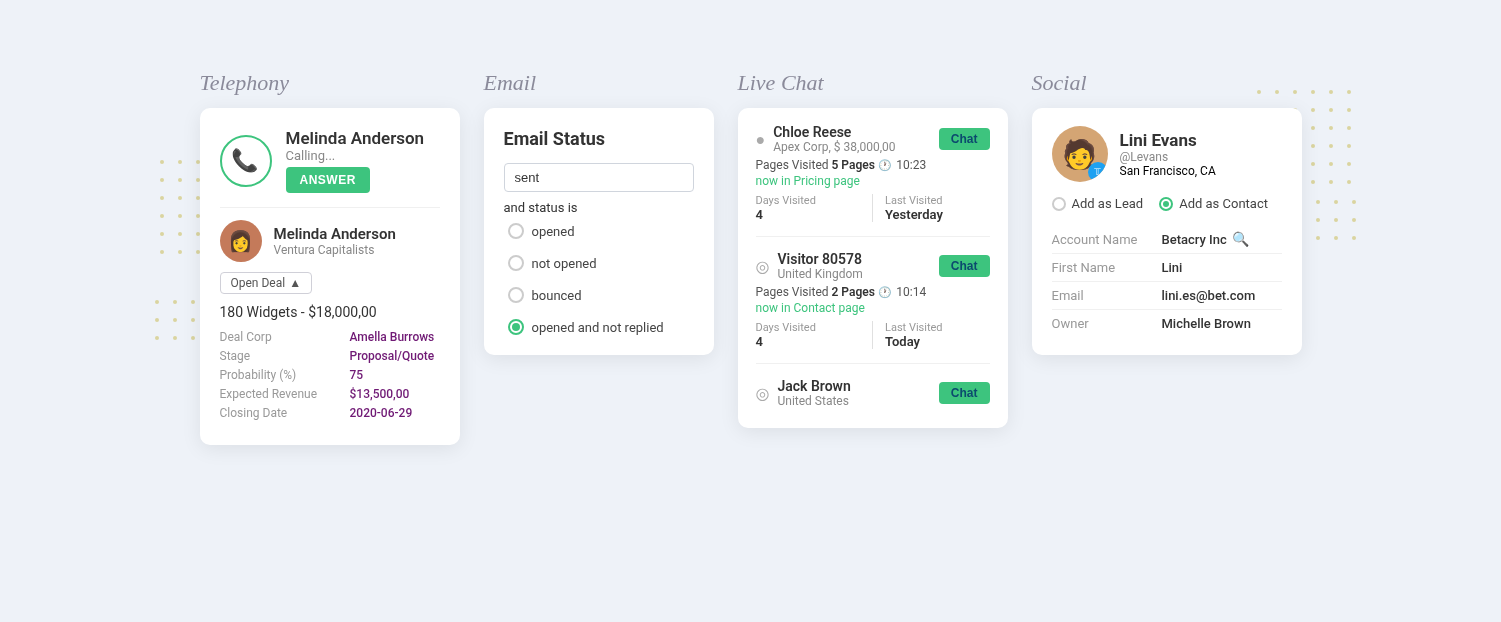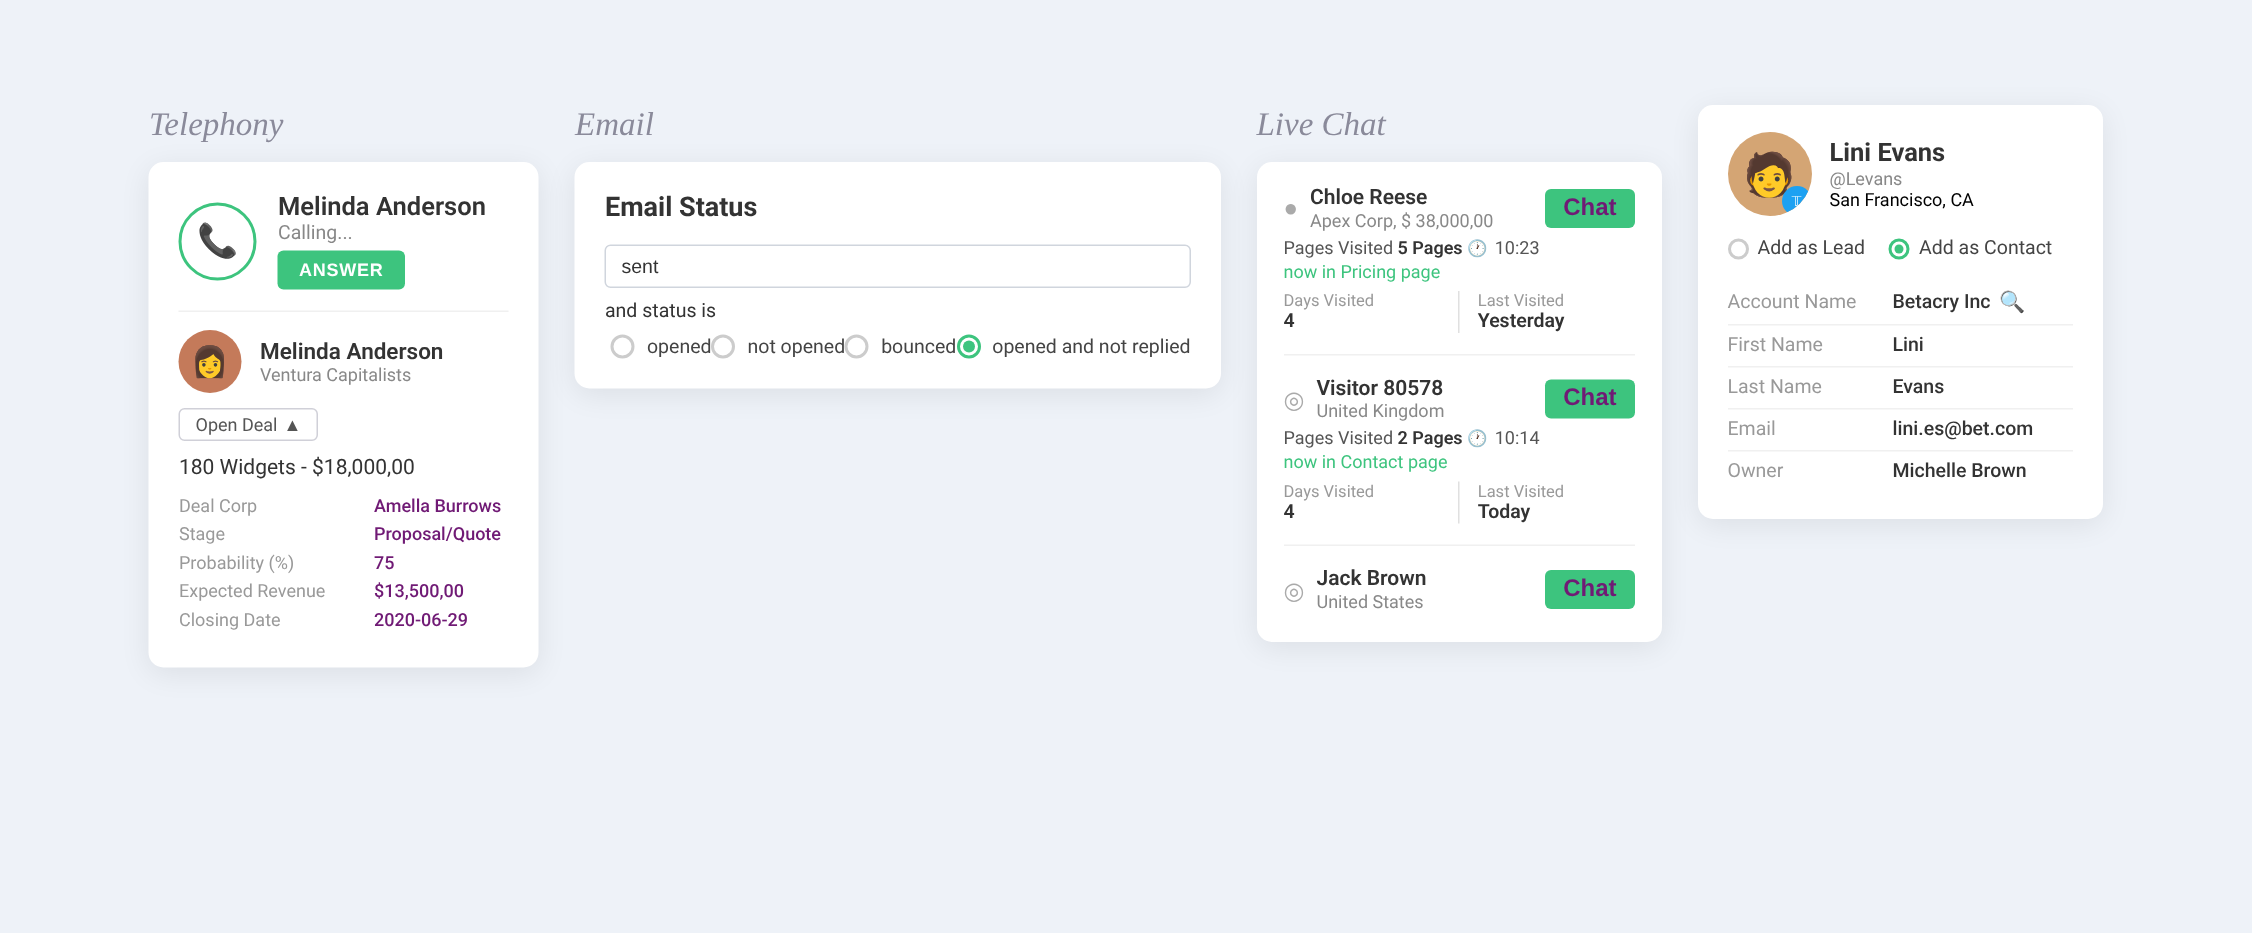--- a/index.html
+++ b/index.html
@@ -163,21 +163,21 @@
     .filter-input {
       border: 1px solid #d0d5dd;
       border-radius: 4px;
       padding: 5px 8px;
       font-size: 12px;
       width: 40px;
       text-align: center;
     }
 
     .status-label { font-size: 13px; color: #333; margin-bottom: 8px; }
-    .radio-group { display: flex; flex-direction: row; gap: 0; padding-left: 4px; }
+    .radio-group { display: flex; flex-direction: column; gap: 16px; padding-left: 4px; }
     .radio-item { display: flex; align-items: center; gap: 8px; font-size: 13px; color: #444; }
     .radio-circle {
       width: 16px; height: 16px;
       border-radius: 50%;
       border: 2px solid #ccc;
       flex-shrink: 0;
       display: flex; align-items: center; justify-content: center;
     }
     .radio-circle.active {
       border-color: #3dc47e;
@@ -196,25 +196,25 @@
     .chat-visitor { margin-bottom: 14px; padding-bottom: 14px; border-bottom: 1px solid #f0f0f0; }
     .chat-visitor:last-child { border-bottom: none; margin-bottom: 0; padding-bottom: 0; }
 
     .visitor-header { display: flex; align-items: center; justify-content: space-between; margin-bottom: 4px; }
     .visitor-info { display: flex; align-items: center; gap: 8px; }
     .visitor-icon { color: #aaa; font-size: 16px; }
     .visitor-name { font-size: 14px; font-weight: 600; color: #333; }
     .visitor-company { font-size: 12px; color: #888; }
     .chat-btn {
       background: #3dc47e;
-      color: #701a75;
+      color: #0c4a6e;
       border: none;
       border-radius: 4px;
       padding: 4px 12px;
-      font-size: 16px;
+      font-size: 12px;
       font-weight: 600;
       cursor: pointer;
     }
 
     .visitor-pages { font-size: 12px; color: #555; margin-bottom: 2px; }
     .visitor-pages .pages-count { color: #333; font-weight: 600; }
     .visitor-pages .now-in { color: #3dc47e; }
     .clock-icon { font-size: 11px; color: #aaa; margin-right: 2px; }
 
     .visitor-stats { display: flex; font-size: 12px; margin-top: 6px; }
@@ -559,20 +559,21 @@
               <div class="visitor-company">United States</div>
             </div>
           </div>
           <button class="chat-btn">Chat</button>
         </div>
       </div>
     </div>
   </div>
 
   <div class="social-section">
+    <div class="section-title">Social</div>
     <div class="card social-card">
       <div class="social-profile">
         <div class="profile-avatar">
           🧑
           <div class="twitter-badge">
             <span style="font-size:9px;">𝕋</span>
           </div>
         </div>
         <div>
           <div class="profile-name">Lini Evans</div>
@@ -599,24 +600,20 @@
           <td>
             <span>Betacry Inc</span>
             <span class="search-sm">🔍</span>
           </td>
         </tr>
         <tr>
           <td>First Name</td>
           <td>Lini</td>
         </tr>
         <tr>
-          <td>Last Name</td>
-          <td>Evans</td>
-        </tr>
-        <tr>
           <td>Email</td>
           <td>lini.es@bet.com</td>
         </tr>
         <tr>
           <td>Owner</td>
           <td>Michelle Brown</td>
         </tr>
       </tbody>
         </table>
     </div>

